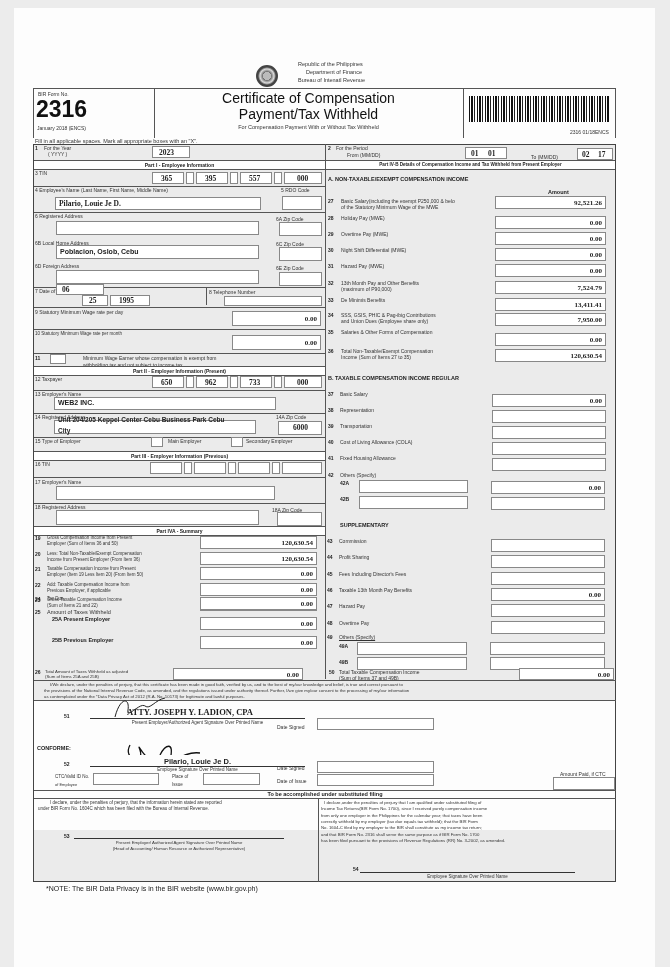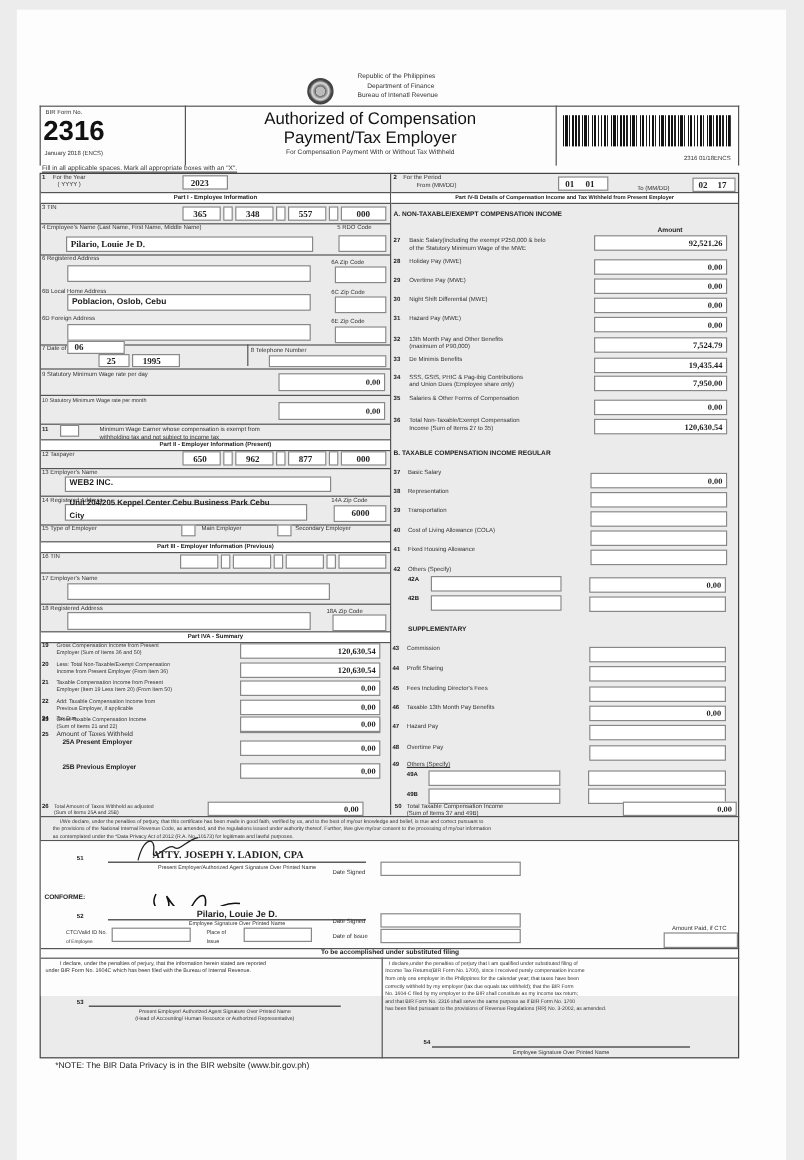--- a/index.html
+++ b/index.html
@@ -26,22 +26,22 @@
 <div class="abs t" style="left:298px;top:61px;font-size:5.5px;line-height:7px;color:#333">Republic of the Philippines</div>
 <div class="abs t" style="left:306px;top:69px;font-size:5.5px;line-height:7px;color:#333">Department of Finance</div>
 <div class="abs t" style="left:298px;top:77px;font-size:5.5px;line-height:7px;color:#333">Bureau of Intenatl Revenue</div>
 
 <div class="abs" style="left:33px;top:88px;width:583px;height:50px;border:1px solid #555;border-bottom:none"></div>
 <div class="vline" style="left:154px;top:88px;height:50px"></div>
 <div class="vline" style="left:463px;top:88px;height:50px"></div>
 <div class="abs t" style="left:38px;top:91px">BIR Form No.</div>
 <div class="abs" style="left:36px;top:96px;font-size:23px;font-weight:bold;line-height:26px;color:#111">2316</div>
 <div class="abs t" style="left:37px;top:125px">January 2018 (ENCS)</div>
-<div class="abs" style="left:154px;top:90px;width:309px;text-align:center;font-size:14px;line-height:16px;color:#111">Authorized of Compensation</div>
-<div class="abs" style="left:154px;top:106px;width:309px;text-align:center;font-size:14px;line-height:16px;color:#111">Payment/Tax Employer</div>
+<div class="abs" style="left:154px;top:90px;width:309px;text-align:center;font-size:14px;line-height:16px;color:#111">Certificate of Compensation</div>
+<div class="abs" style="left:154px;top:106px;width:309px;text-align:center;font-size:14px;line-height:16px;color:#111">Payment/Tax Withheld</div>
 <div class="abs t" style="left:154px;top:124px;width:309px;text-align:center;font-size:5.5px">For Compensation Payment With or Without Tax Withheld</div>
 <div class="abs" style="left:469px;top:96px;width:140px;height:26px;background:repeating-linear-gradient(90deg,#111 0 1px,#fff 1px 2px,#111 2px 4px,#fff 4px 5px,#222 5px 6px,#fff 6px 8px)"></div>
 <div class="abs t" style="left:570px;top:129px">2316 01/18ENCS</div>
 
 <div class="abs t" style="left:35px;top:138px;text-decoration:underline;font-size:5.5px">Fill in all applicable spaces. Mark all appropriate boxes with an "X".</div>
 
 <div class="abs" style="left:33px;top:144px;width:583px;height:738px;border:1px solid #444;background:#ebebeb"></div>
 <div class="vline" style="left:325px;top:144px;height:535px"></div>
 
 <div class="abs" style="left:34px;top:145px;width:291px;height:14px;background:#ebebeb"></div>
@@ -67,21 +67,21 @@
 
 <div class="band" style="left:34px;top:160px;width:291px">Part I - Employee Information</div>
 <div class="band" style="left:326px;top:160px;width:289px;font-size:4.6px">Part IV-B Details of Compensation Income and Tax Withheld from Present Employer</div>
 
 <div class="abs t" style="left:35px;top:170px">3 TIN</div>
 <div class="box" style="left:152px;top:172px;width:32px;height:12px">
     <span class="v abs" style="left:8px;top:1px">365</span>
   </div>
 <div class="box" style="left:186px;top:172px;width:8px;height:12px"></div>
 <div class="box" style="left:196px;top:172px;width:32px;height:12px">
-    <span class="v abs" style="left:8px;top:1px">348</span>
+    <span class="v abs" style="left:8px;top:1px">395</span>
   </div>
 <div class="box" style="left:230px;top:172px;width:8px;height:12px"></div>
 <div class="box" style="left:240px;top:172px;width:32px;height:12px">
     <span class="v abs" style="left:8px;top:1px">557</span>
   </div>
 <div class="box" style="left:274px;top:172px;width:8px;height:12px"></div>
 <div class="box" style="left:284px;top:172px;width:38px;height:12px">
     <span class="v abs" style="left:12px;top:1px">000</span>
   </div>
 <div class="hline" style="left:34px;top:186px;width:291px"></div>
@@ -144,21 +144,21 @@
 <div class="abs t" style="left:35px;top:376px">12 Taxpayer</div>
 <div class="box" style="left:152px;top:376px;width:32px;height:12px">
     <span class="v abs" style="left:8px;top:1px">650</span>
   </div>
 <div class="box" style="left:186px;top:376px;width:8px;height:12px"></div>
 <div class="box" style="left:196px;top:376px;width:32px;height:12px">
     <span class="v abs" style="left:8px;top:1px">962</span>
   </div>
 <div class="box" style="left:230px;top:376px;width:8px;height:12px"></div>
 <div class="box" style="left:240px;top:376px;width:32px;height:12px">
-    <span class="v abs" style="left:8px;top:1px">877</span>
+    <span class="v abs" style="left:8px;top:1px">733</span>
   </div>
 <div class="box" style="left:274px;top:376px;width:8px;height:12px"></div>
 <div class="box" style="left:284px;top:376px;width:38px;height:12px">
     <span class="v abs" style="left:12px;top:1px">000</span>
   </div>
 <div class="hline" style="left:34px;top:390px;width:291px"></div>
 
 <div class="abs t" style="left:35px;top:391px">13 Employer's Name</div>
 <div class="box" style="left:54px;top:397px;width:222px;height:13px">
     <span class="vs abs" style="left:3px;top:1px">WEB2 INC.</span>
@@ -263,21 +263,21 @@
     <div class="abs t" style="left:341px;top:263px">Hazard Pay (MWE)</div>
     <div class="abs t" style="left:341px;top:269px"></div>
     <div class="amt" style="left:495px;top:264px;width:111px;height:13px;line-height:13px">0.00</div>
     <div class="abs tb" style="left:328px;top:280px">32</div>
     <div class="abs t" style="left:341px;top:280px">13th Month Pay and Other Benefits</div>
     <div class="abs t" style="left:341px;top:286px">(maximum of P90,000)</div>
     <div class="amt" style="left:495px;top:281px;width:111px;height:13px;line-height:13px">7,524.79</div>
     <div class="abs tb" style="left:328px;top:297px">33</div>
     <div class="abs t" style="left:341px;top:297px">De Minimis Benefits</div>
     <div class="abs t" style="left:341px;top:303px"></div>
-    <div class="amt" style="left:495px;top:298px;width:111px;height:13px;line-height:13px">19,435.44</div>
+    <div class="amt" style="left:495px;top:298px;width:111px;height:13px;line-height:13px">13,411.41</div>
     <div class="abs tb" style="left:328px;top:312px">34</div>
     <div class="abs t" style="left:341px;top:312px">SSS, GSIS, PHIC &amp; Pag-ibig Contributions</div>
     <div class="abs t" style="left:341px;top:318px">and Union Dues (Employee share only)</div>
     <div class="amt" style="left:495px;top:313px;width:111px;height:13px;line-height:13px">7,950.00</div>
     <div class="abs tb" style="left:328px;top:329px">35</div>
     <div class="abs t" style="left:341px;top:329px">Salaries &amp; Other Forms of Compensation</div>
     <div class="abs t" style="left:341px;top:335px"></div>
     <div class="amt" style="left:495px;top:333px;width:111px;height:13px;line-height:13px">0.00</div>
     <div class="abs tb" style="left:328px;top:348px">36</div>
     <div class="abs t" style="left:341px;top:348px">Total Non-Taxable/Exempt Compensation</div>

